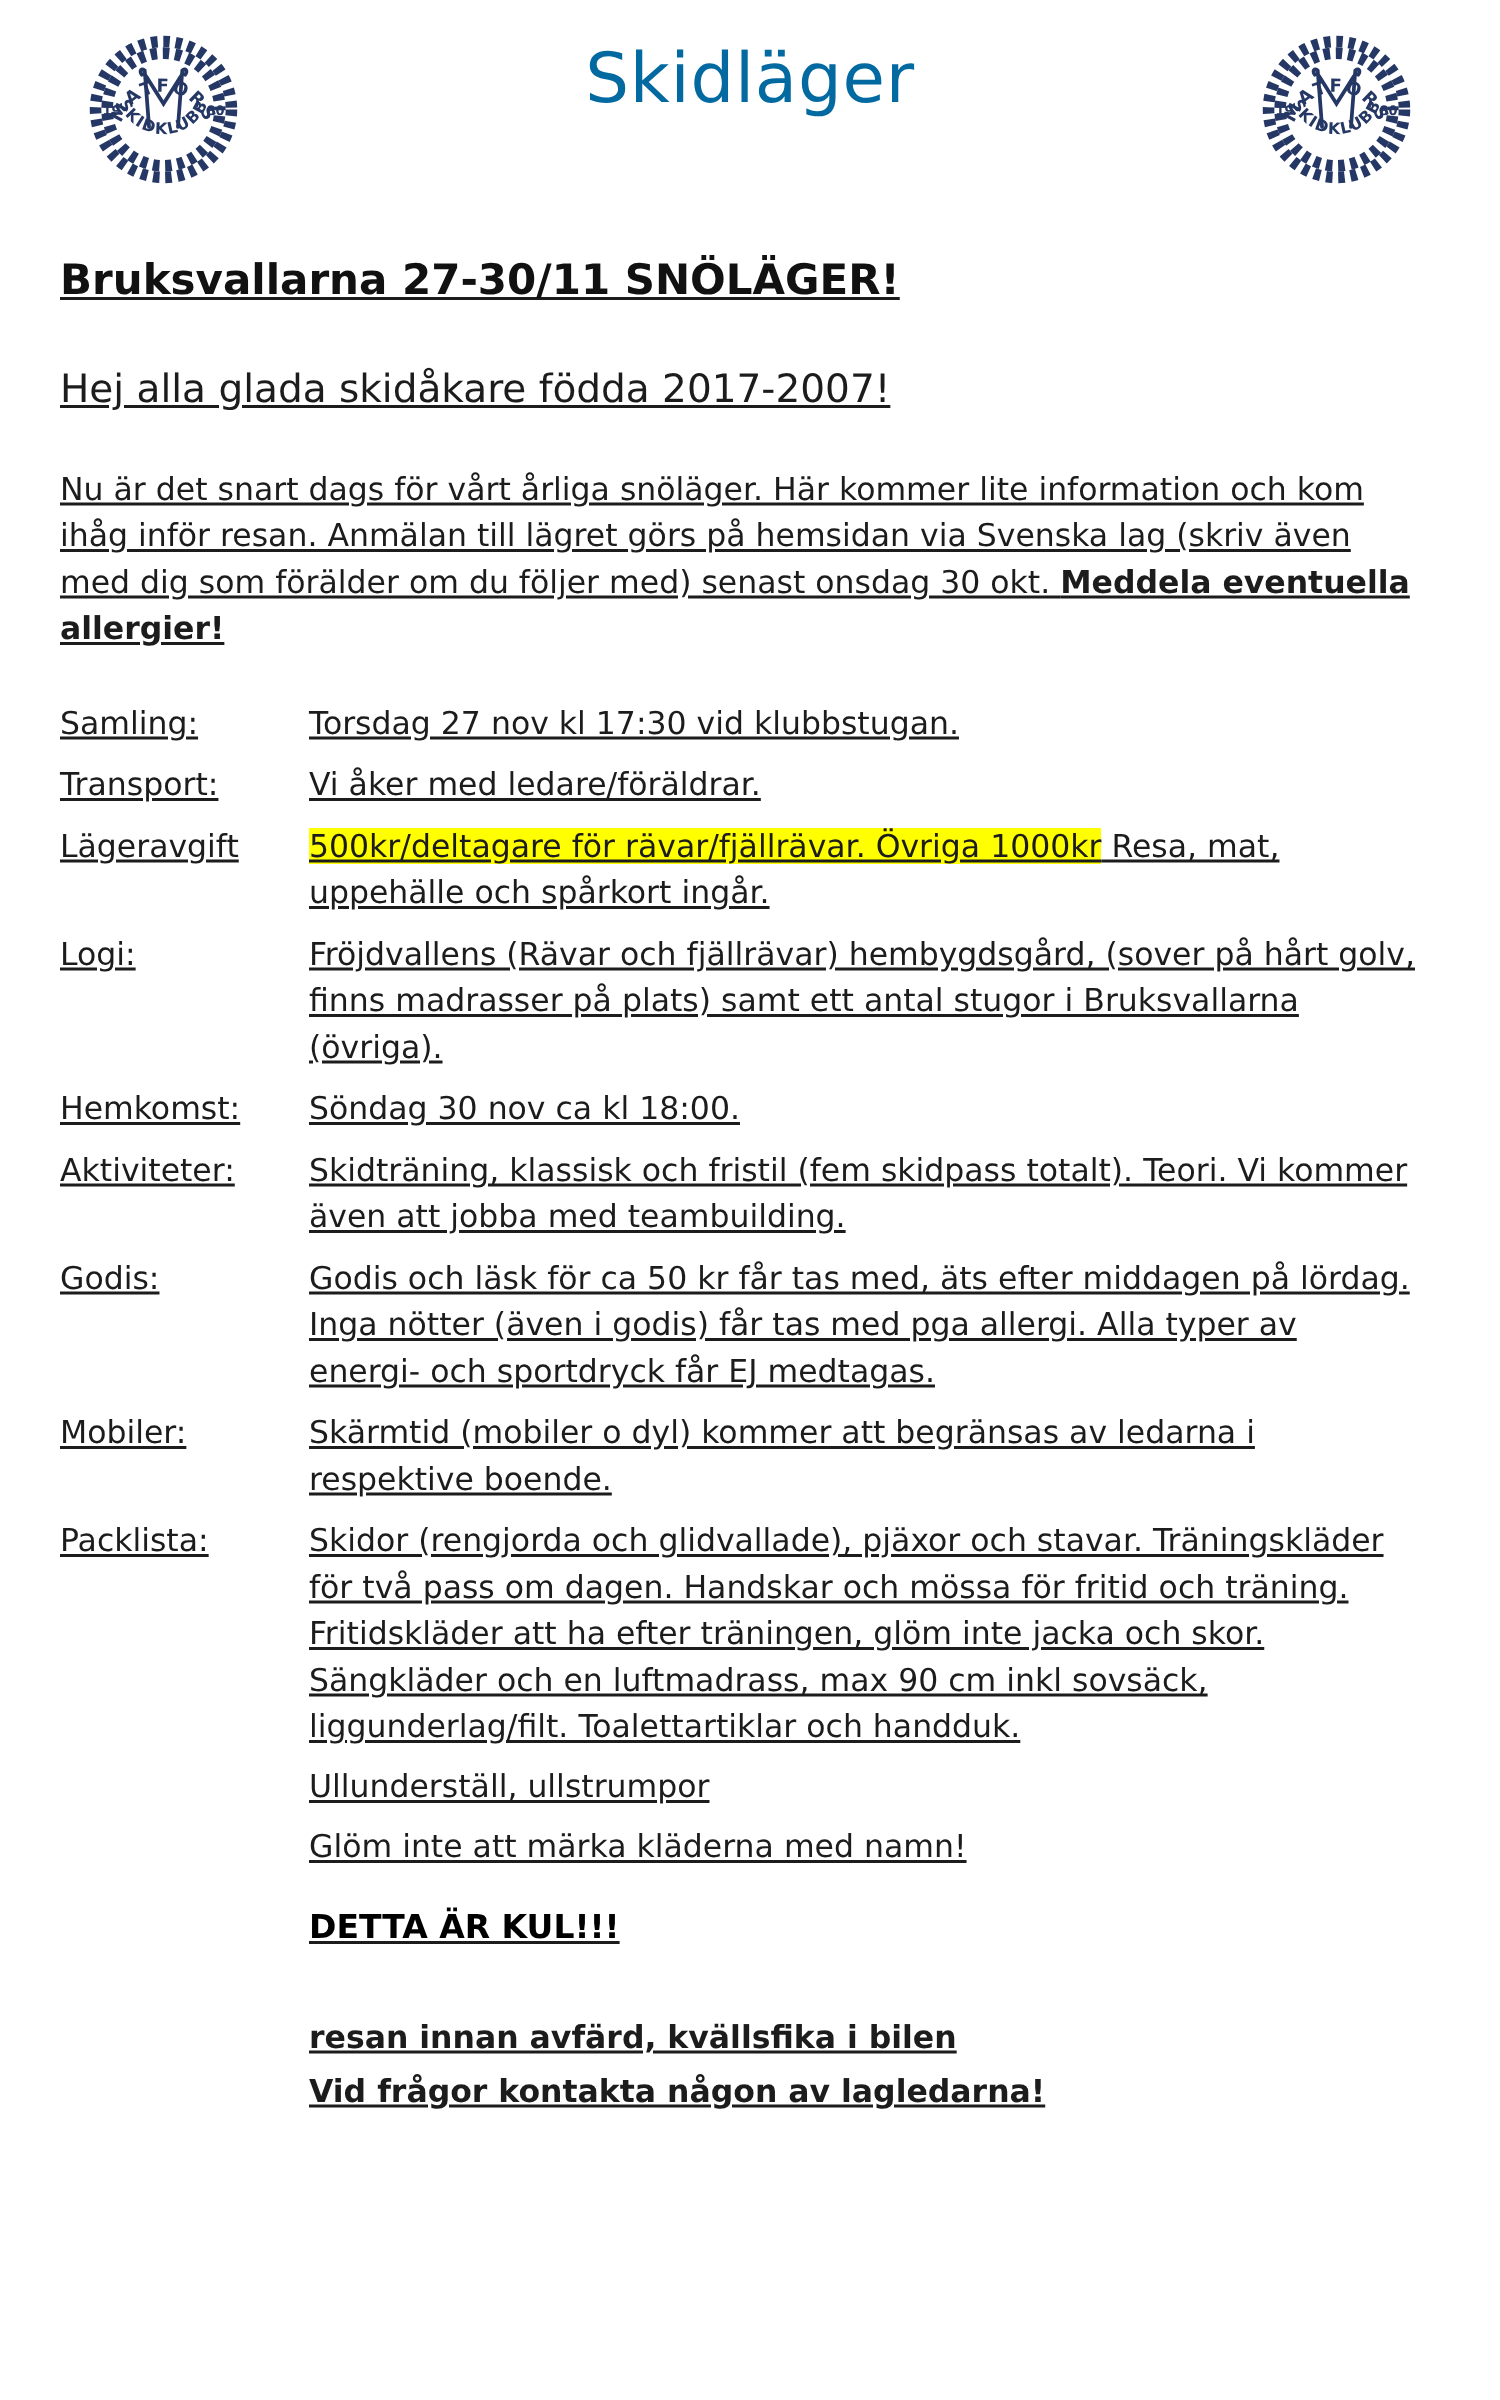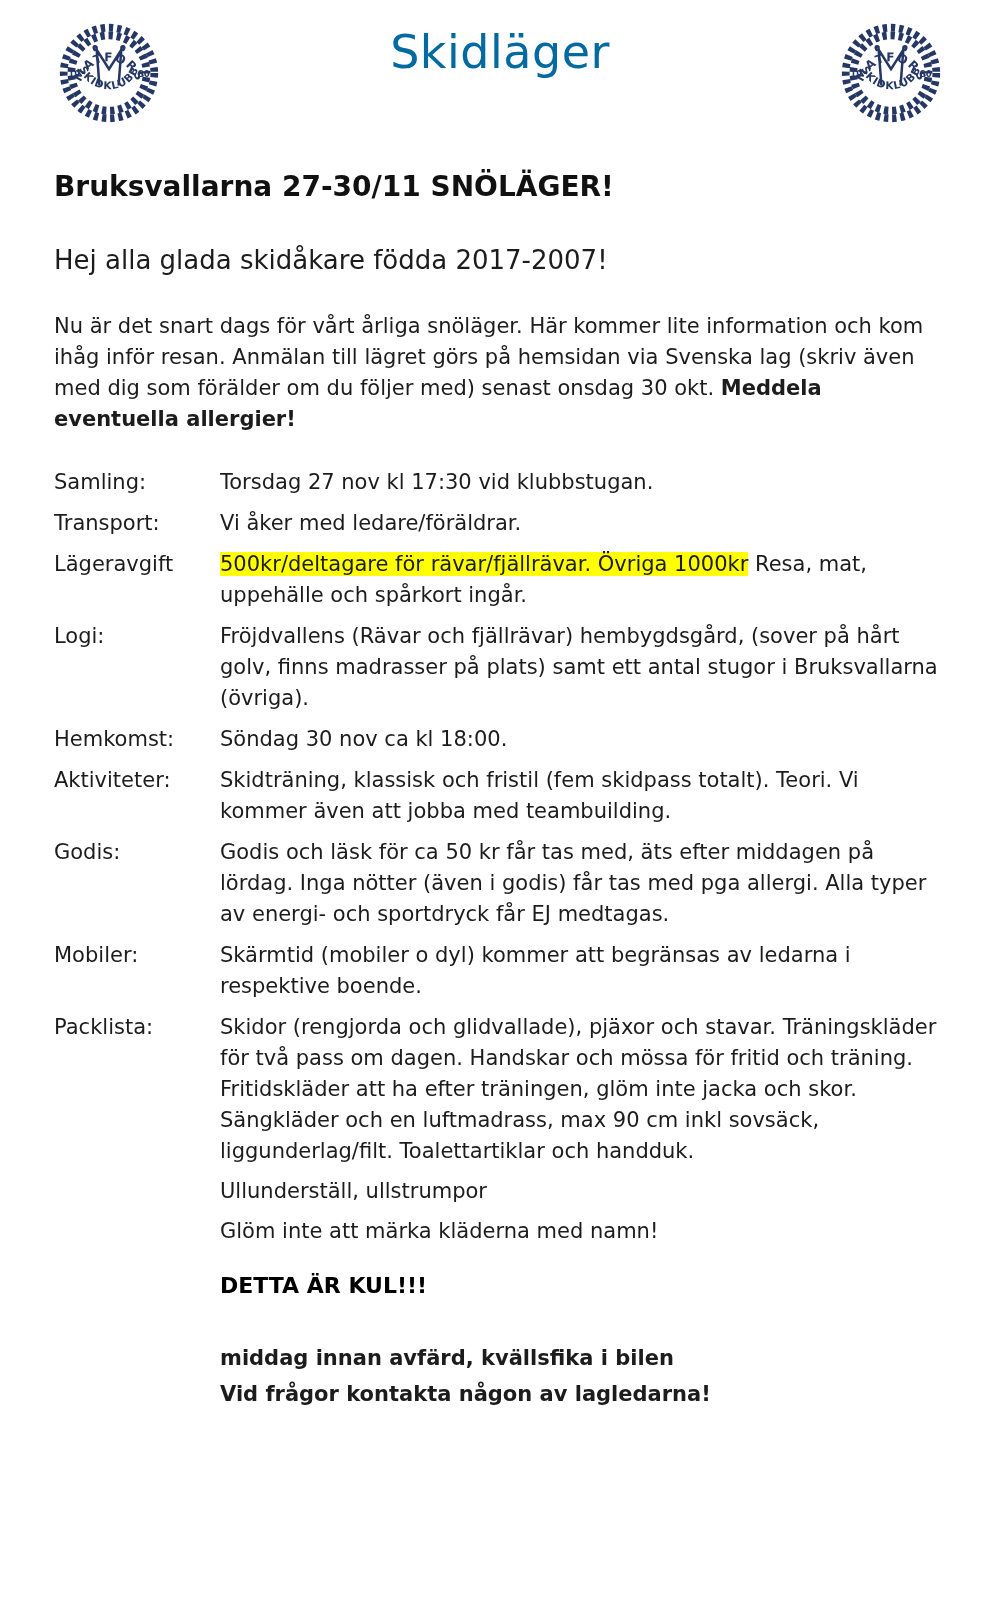--- a/index.html
+++ b/index.html
@@ -22,21 +22,21 @@
   .logo svg { width: 106px; height: 106px; display: block; }
   .doc-title {
     flex: 1 1 auto;
     text-align: center;
     font-size: 46px;
     line-height: 1.15;
     margin-top: 6px;
     color: #0369a1;
     letter-spacing: 0.5px;
   }
-  .content { padding: 0 55px 0 54px; }
+  .content { padding: 0 55px 0 40px; text-decoration: underline; }
   .heading {
     font-size: 28px;
     font-weight: bold;
     margin: 44px 0 0 0;
     color: #111111;
   }
   .greeting {
     font-size: 26px;
     margin: 42px 0 0 0;
   }
@@ -186,18 +186,18 @@
           <p>Skidor (rengjorda och glidvallade), pjäxor och stavar. Träningskläder för två pass om dagen. Handskar och mössa för fritid och träning. Fritidskläder att ha efter träningen, glöm inte jacka och skor. Sängkläder och en luftmadrass, max 90 cm inkl sovsäck, liggunderlag/filt. Toalettartiklar och handduk.</p>
           <p class="extra">Ullunderställ, ullstrumpor</p>
           <p class="extra">Glöm inte att märka kläderna med namn!</p>
         </div>
       </div>
 
     </div>
 
     <div class="footer">
       <p class="shout">DETTA ÄR KUL!!!</p>
-      <p class="note note-first">middag innan avfärd, kvällsfika i bilen</p>
+      <p class="note note-first">resan innan avfärd, kvällsfika i bilen</p>
       <p class="note note-second">Vid frågor kontakta någon av lagledarna!</p>
     </div>
 
   </div>
 </div>
 
 </body></html>

